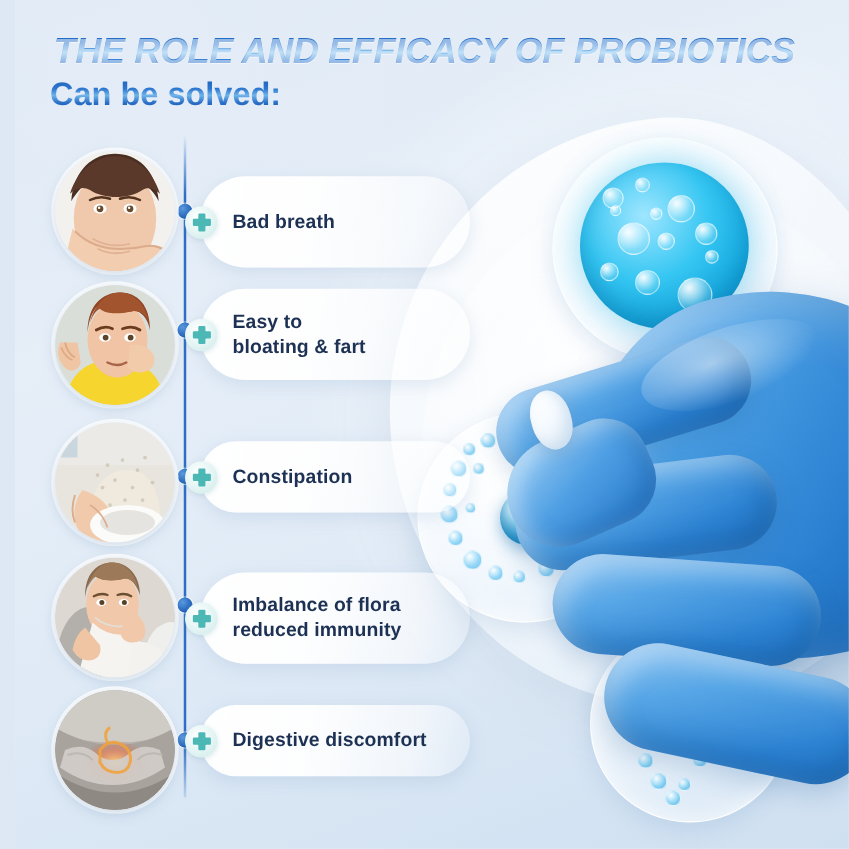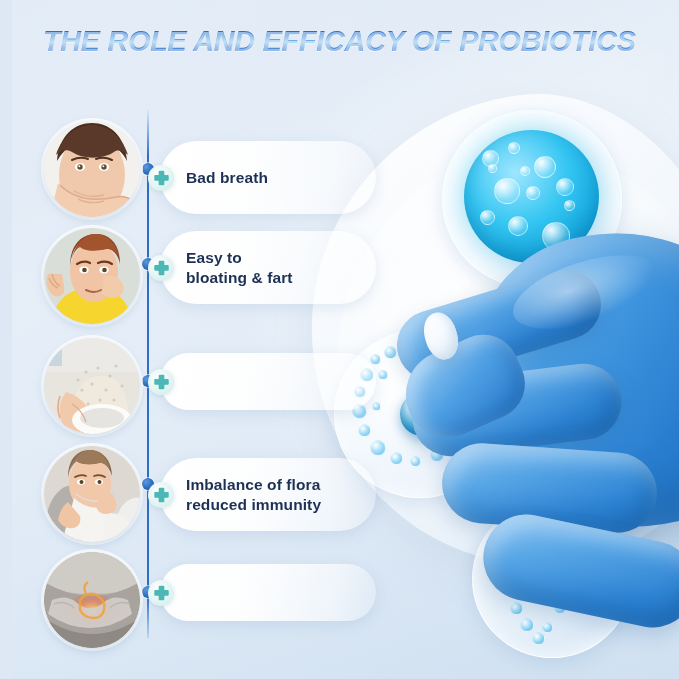--- a/index.html
+++ b/index.html
@@ -237,20 +237,21 @@
     <div class="finger f1"></div>
     <div class="finger f2"></div>
     <div class="finger f3"></div>
     <div class="finger f4"></div>
     <div class="thumb"></div>
     <div class="capsule"></div>
     <div class="glove-gloss"></div>
   </div>
 
   <div class="title">THE ROLE AND EFFICACY OF PROBIOTICS</div>
+  <div class="subtitle">Can be solved:</div>
 
   <div class="tl-line"></div>
   <div class="tl-dot" style="top:163px"></div>
   <div class="tl-dot" style="top:258px"></div>
   <div class="tl-dot" style="top:375px"></div>
   <div class="tl-dot" style="top:478px"></div>
   <div class="tl-dot" style="top:586px"></div>
 
   <div class="photo" style="top:121px">
     <svg viewBox="0 0 96 96">
@@ -412,33 +413,35 @@
     <span class="pill-txt">Easy to
 bloating &amp; fart</span>
   </div>
 
   <div class="pill" style="top:353px;width:216px;height:57px">
     <span class="pill-ico">
       <svg viewBox="0 0 24 24">
           <path d="M9.4 2.4h5.2a1.4 1.4 0 0 1 1.4 1.4v3.8a1 1 0 0 0 1 1h3.8a1.4 1.4 0 0 1 1.4 1.4v5.2a1.4 1.4 0 0 1-1.4 1.4h-3.8a1 1 0 0 0-1 1v3.8a1.4 1.4 0 0 1-1.4 1.4H9.4A1.4 1.4 0 0 1 8 21.4v-3.8a1 1 0 0 0-1-1H3.2A1.4 1.4 0 0 1 1.8 15.2v-5.2A1.4 1.4 0 0 1 3.2 8.6H7a1 1 0 0 0 1-1V3.8a1.4 1.4 0 0 1 1.4-1.4z" fill="#4cb8b5"></path>
         </svg>
     </span>
+    <span class="pill-txt">Constipation</span>
   </div>
 
   <div class="pill" style="top:458px;width:216px;height:73px">
     <span class="pill-ico">
       <svg viewBox="0 0 24 24">
           <path d="M9.4 2.4h5.2a1.4 1.4 0 0 1 1.4 1.4v3.8a1 1 0 0 0 1 1h3.8a1.4 1.4 0 0 1 1.4 1.4v5.2a1.4 1.4 0 0 1-1.4 1.4h-3.8a1 1 0 0 0-1 1v3.8a1.4 1.4 0 0 1-1.4 1.4H9.4A1.4 1.4 0 0 1 8 21.4v-3.8a1 1 0 0 0-1-1H3.2A1.4 1.4 0 0 1 1.8 15.2v-5.2A1.4 1.4 0 0 1 3.2 8.6H7a1 1 0 0 0 1-1V3.8a1.4 1.4 0 0 1 1.4-1.4z" fill="#4cb8b5"></path>
         </svg>
     </span>
     <span class="pill-txt">Imbalance of flora
 reduced immunity</span>
   </div>
 
   <div class="pill" style="top:564px;width:216px;height:57px">
     <span class="pill-ico">
       <svg viewBox="0 0 24 24">
           <path d="M9.4 2.4h5.2a1.4 1.4 0 0 1 1.4 1.4v3.8a1 1 0 0 0 1 1h3.8a1.4 1.4 0 0 1 1.4 1.4v5.2a1.4 1.4 0 0 1-1.4 1.4h-3.8a1 1 0 0 0-1 1v3.8a1.4 1.4 0 0 1-1.4 1.4H9.4A1.4 1.4 0 0 1 8 21.4v-3.8a1 1 0 0 0-1-1H3.2A1.4 1.4 0 0 1 1.8 15.2v-5.2A1.4 1.4 0 0 1 3.2 8.6H7a1 1 0 0 0 1-1V3.8a1.4 1.4 0 0 1 1.4-1.4z" fill="#4cb8b5"></path>
         </svg>
     </span>
+    <span class="pill-txt">Digestive discomfort</span>
   </div>
 
 </div>
 
 </body></html>

